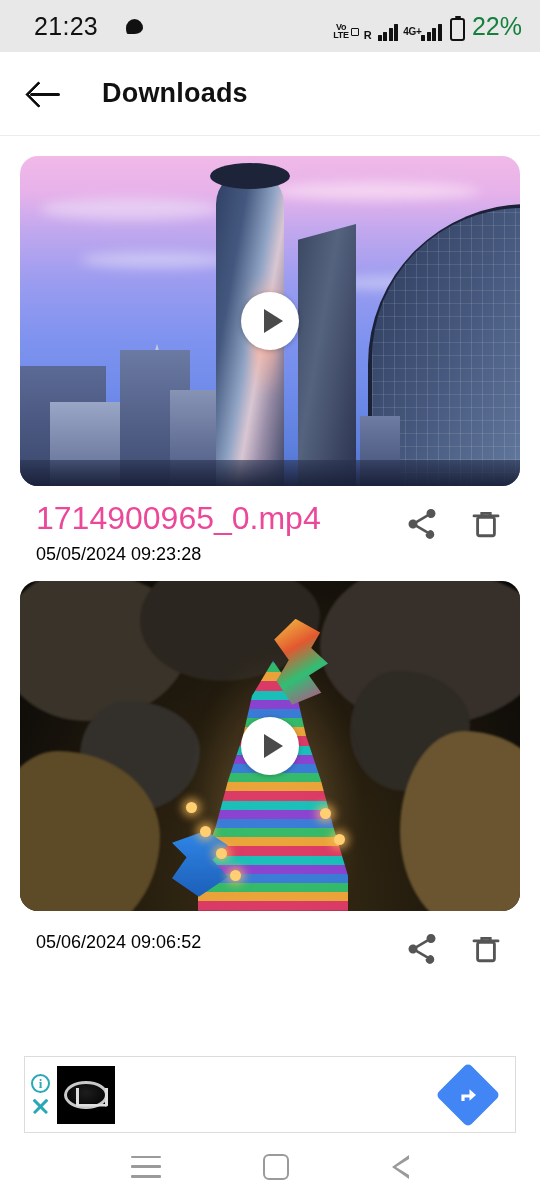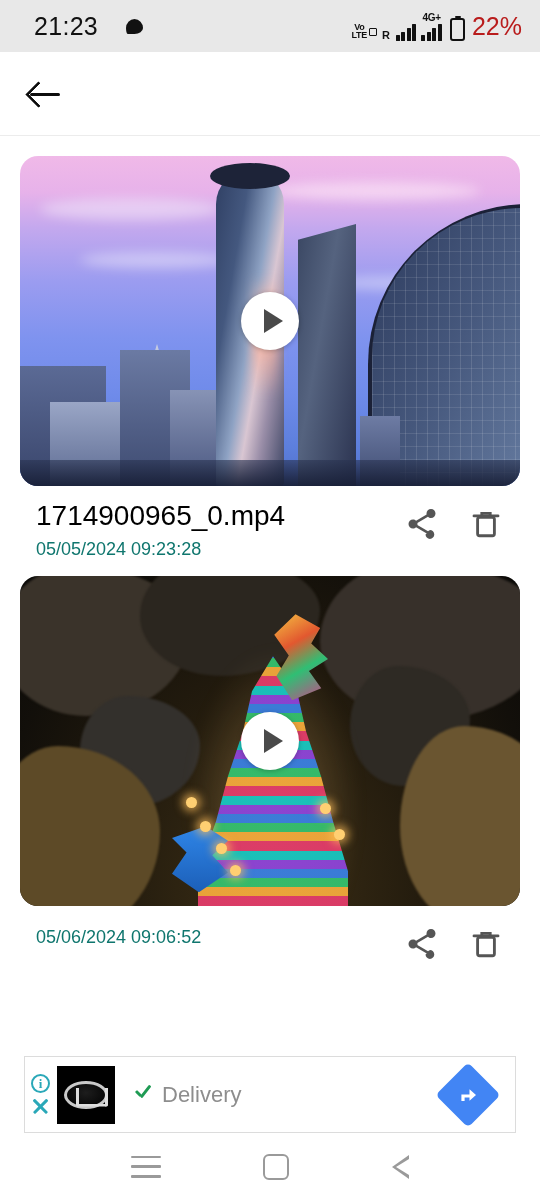--- a/index.html
+++ b/index.html
@@ -22,28 +22,28 @@
   .chat-bubble{ width:17px; height:15px; background:#111; border-radius:50% 50% 50% 10%/60% 60% 40% 40%; }
   .sb-right{ display:flex; align-items:flex-end; gap:5px; }
   .volte{ display:flex; flex-direction:column; align-items:center; line-height:.92; transform:translateY(-1px); }
   .volte span{ font-size:9px; font-weight:700; color:#111; letter-spacing:-.3px; }
   .volte-box{ width:8px; height:8px; border:1.6px solid #111; border-radius:1px; margin-left:1px; align-self:center; }
   .volte-row{ display:flex; align-items:center; gap:1px; }
   .roam{ font-size:11px; font-weight:700; color:#111; margin-right:1px; }
   .bars{ display:flex; align-items:flex-end; gap:1.5px; height:18px; }
   .bars i{ display:block; width:4px; background:#111; border-radius:.5px; }
   .b1{ height:6px; } .b2{ height:9px; } .b3{ height:13px; } .b4{ height:17px; }
-  .g4{ display:flex; flex-direction:column; align-items:center; justify-content:flex-end; }
+  .g4{ display:flex; flex-direction:row; align-items:center; justify-content:flex-end; }
   .g4-label{ font-size:10px; font-weight:700; color:#111; line-height:1; letter-spacing:-.3px; }
   .battery{
     width:15px; height:23px; border:2px solid #111; border-radius:3px;
     position:relative; margin-left:3px;
   }
   .battery:before{ content:""; position:absolute; top:-4px; left:3.5px; width:6px; height:2.5px; background:#111; border-radius:1px; }
-  .battery-pct{ font-size:25px; color:#b91c1c; margin-left:2px; }
+  .battery-pct{ font-size:25px; color:#15803d; margin-left:2px; }
 
   
   .app-header{
     height:84px; background:#fff; display:flex; align-items:center;
     padding-left:28px; gap:40px; border-bottom:1px solid #ececec;
   }
   .back-arrow{ width:34px; height:34px; position:relative; cursor:pointer; }
   .back-arrow:before{
     content:""; position:absolute; top:16px; left:2px; width:30px; height:3px; background:#0d0d0d; border-radius:2px;
   }
@@ -165,22 +165,22 @@
     box-shadow:0 1px 5px rgba(0,0,0,.25); cursor:pointer;
   }
   .play-tri{
     width:0; height:0; border-left:19px solid #4a4a4a;
     border-top:12px solid transparent; border-bottom:12px solid transparent;
     margin-left:6px;
   }
 
   .file-meta{ display:flex; align-items:flex-start; padding:14px 16px 0 16px; }
   .meta-text{ flex:1; min-width:0; }
-  .file-name{ font-size:28px; color:#000000; line-height:1.15; }
-  .file-date{ font-size:18px; color:#0f766e; margin-top:7px; }
+  .file-name{ font-size:32px; color:#ec4899; line-height:1.15; }
+  .file-date{ font-size:18px; color:#000000; margin-top:7px; }
   .meta-actions{ display:flex; align-items:center; gap:28px; padding-top:6px; }
   .icon-btn{ width:36px; height:36px; cursor:pointer; position:relative; }
 
   
   .ad-banner{
     position:absolute; left:24px; top:1056px; width:492px; height:77px;
     background:#fff; border:1px solid #dcdcdc; display:flex; align-items:center;
   }
   .ad-badges{
     position:absolute; left:6px; top:50%; transform:translateY(-50%);
@@ -279,20 +279,21 @@
           <i class="b4"></i>
       </span>
     </span>
     <span class="battery"></span>
     <span class="battery-pct">22%</span>
   </div>
 </div>
 
 <div class="app-header">
   <div class="back-arrow"></div>
+  <div class="app-title">Downloads</div>
 </div>
 
 <div class="file-list">
 
   <div class="file-item">
     <div class="thumb thumb-city">
       <span class="cloud c1"></span>
         <span class="cloud c2"></span>
       <span class="cloud c3"></span>
         <span class="cloud c4"></span>
@@ -382,24 +383,20 @@
 
 <div class="ad-banner">
   <div class="ad-badges">
     <div class="ad-info">i</div>
     <div class="ad-close"></div>
   </div>
   <div class="ad-logo">
     <span class="mazda-mark"></span>
   </div>
   <div class="ad-lines">
-    <div class="ad-line">
-      <span class="tick"></span>
-      <span class="ad-text">Delivery</span>
-    </div>
   </div>
   <div class="ad-cta">
     <svg class="cta-arrow" width="24" height="24" viewBox="0 0 24 24" fill="#fff">
       <path d="M13.5 6.2 20 12l-6.5 5.8v-3.4H8.6V18H5.4v-6.5h8.1z"></path>
     </svg>
   </div>
 </div>
 
 <div class="nav-bar">
   <div class="nav-recents">

